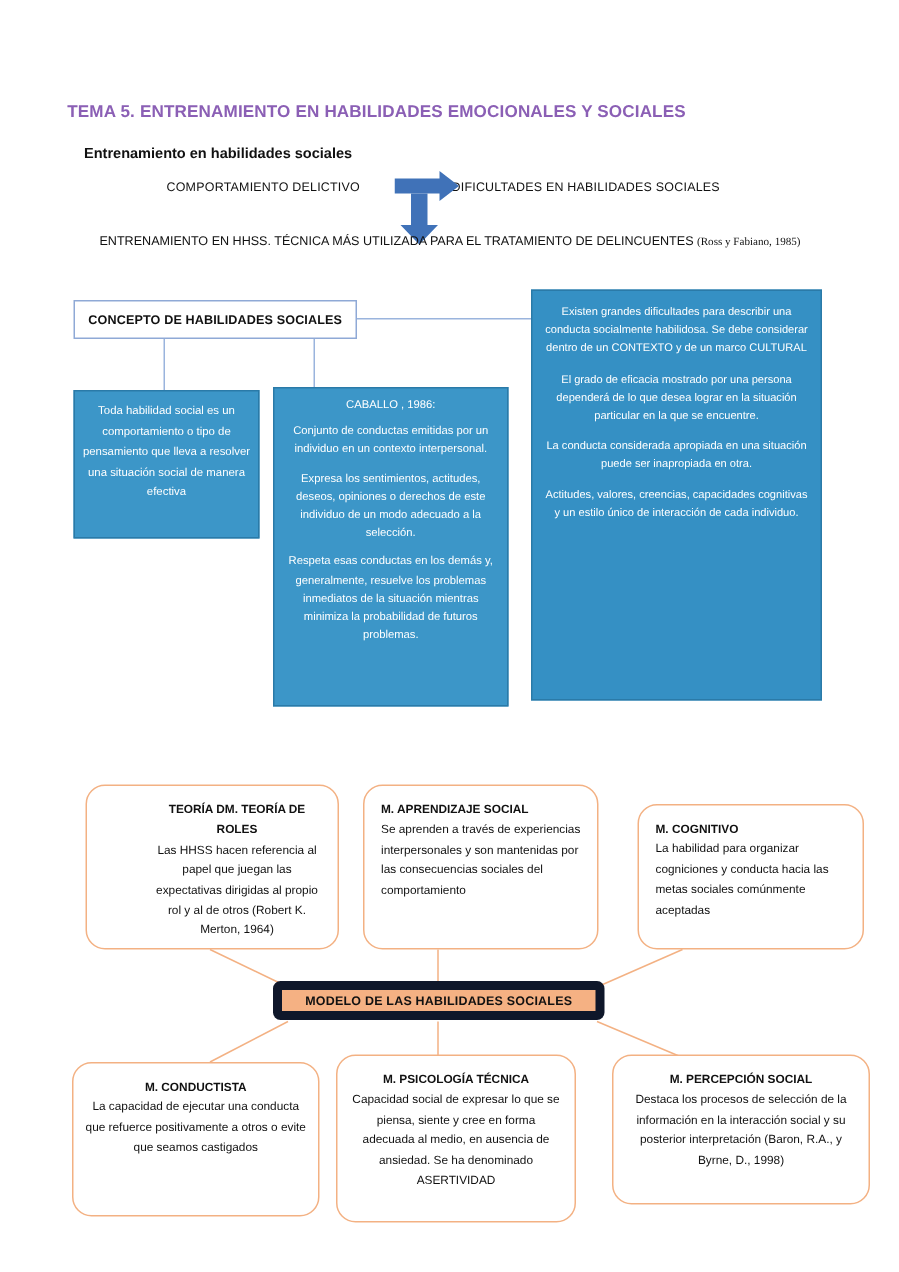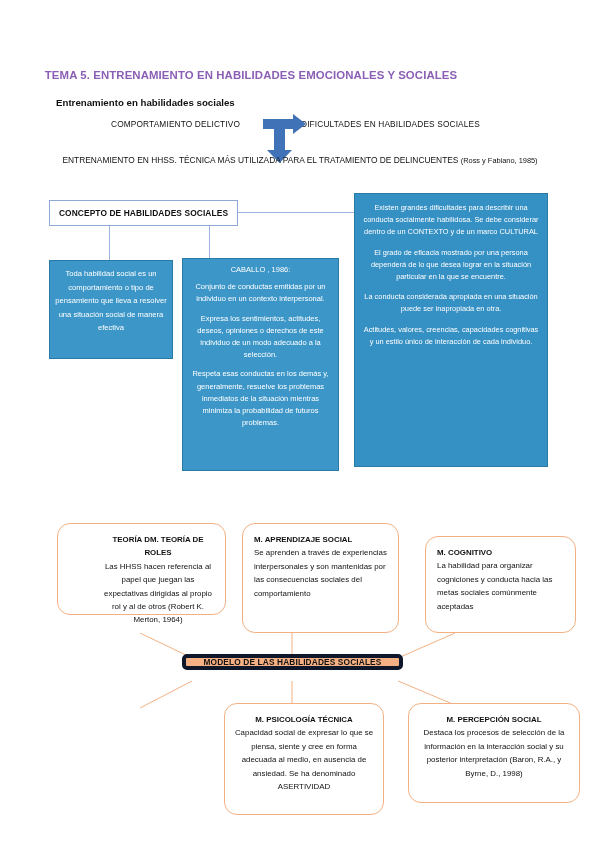--- a/index.html
+++ b/index.html
@@ -33,21 +33,21 @@
     position:absolute; left:301px; top:119px;
     font-size:8.3px; color:#111; letter-spacing:.15px;
   }
   .arrow-combo{
     position:absolute; left:263px; top:114px; width:52px; height:52px;
   }
   .caption-line{
     position:absolute; left:30px; top:153px; width:540px;
     text-align:center; font-size:8.4px; line-height:14px; color:#111;
   }
-  .caption-line .cite{ font-size:7.4px; }
+  .caption-line .cite{ font-size:7.4px;font-family:Liberation Serif, serif; }
 
   
   .concept-box{
     position:absolute; left:49px; top:200px; width:189px; height:26px;
     background:#ffffff; border:1.3px solid #8fa9d6;
     display:flex; align-items:center; justify-content:center;
     font-size:8.4px; font-weight:bold; letter-spacing:.1px; color:#111;
   }
   .blue-box{
     position:absolute;
@@ -87,30 +87,30 @@
     border:1.1px solid #f3b183;
     border-radius:13px;
     color:#111;
     font-size:7.9px;
     line-height:13.4px;
   }
   .ob .hd{ font-weight:bold; display:block; }
   .ob.ctr{ text-align:center; padding:9px 8px 0 8px; }
   .ob.lft{ text-align:left; padding:9px 9px 0 11px; }
 
-  #ob-roles     { left:57px;  top:523px; width:169px; height:92px;padding-left:41px; }
+  #ob-roles     { left:57px;  top:523px; width:169px; height:110px;padding-left:41px; }
   #ob-aprend    { left:242px; top:523px; width:157px; height:110px; }
   #ob-cognitivo { left:425px; top:536px; width:151px; height:97px;  }
   #ob-conduct   { left:48px;  top:708px; width:165px; height:103px; }
   #ob-psico     { left:224px; top:703px; width:160px; height:112px; }
   #ob-percep    { left:408px; top:703px; width:172px; height:100px; }
 
   .model-hub{
-    position:absolute; left:182px; top:654px; width:221px; height:16px;
-    background:#f5b183; border:4px solid #0f172a; border-radius:5px;
+    position:absolute; left:182px; top:654px; width:221px; height:26px;
+    background:#f5b183; border:6px solid #0f172a; border-radius:5px;
     display:flex; align-items:center; justify-content:center;
     font-size:8.3px; font-weight:bold; letter-spacing:.15px; color:#111;
   }
 </style>
 </head>
 <body>
 
 <div class="page">
 
   <div class="doc-title">TEMA 5. ENTRENAMIENTO EN HABILIDADES EMOCIONALES Y SOCIALES</div>
@@ -176,20 +176,24 @@
     <span>Se aprenden a través de experiencias interpersonales y son mantenidas por las consecuencias sociales del comportamiento</span>
   </div>
 
   <div class="ob lft" id="ob-cognitivo">
     <span class="hd">M. COGNITIVO</span>
     <span>La habilidad para organizar cogniciones y conducta hacia las metas sociales comúnmente aceptadas</span>
   </div>
 
   <div class="model-hub">MODELO DE LAS HABILIDADES SOCIALES</div>
 
+  <div class="ob ctr" id="ob-conduct">
+    <span class="hd">M. CONDUCTISTA</span>
+    <span>La capacidad de ejecutar una conducta que refuerce positivamente a otros o evite que seamos castigados</span>
+  </div>
 
   <div class="ob ctr" id="ob-psico">
     <span class="hd">M. PSICOLOGÍA TÉCNICA</span>
     <span>Capacidad social de expresar lo que se piensa, siente y cree en forma adecuada al medio, en ausencia de ansiedad. Se ha denominado ASERTIVIDAD</span>
   </div>
 
   <div class="ob ctr" id="ob-percep">
     <span class="hd">M. PERCEPCIÓN SOCIAL</span>
     <span>Destaca los procesos de selección de la información en la interacción social y su posterior interpretación (Baron, R.A., y Byrne, D., 1998)</span>
   </div>

